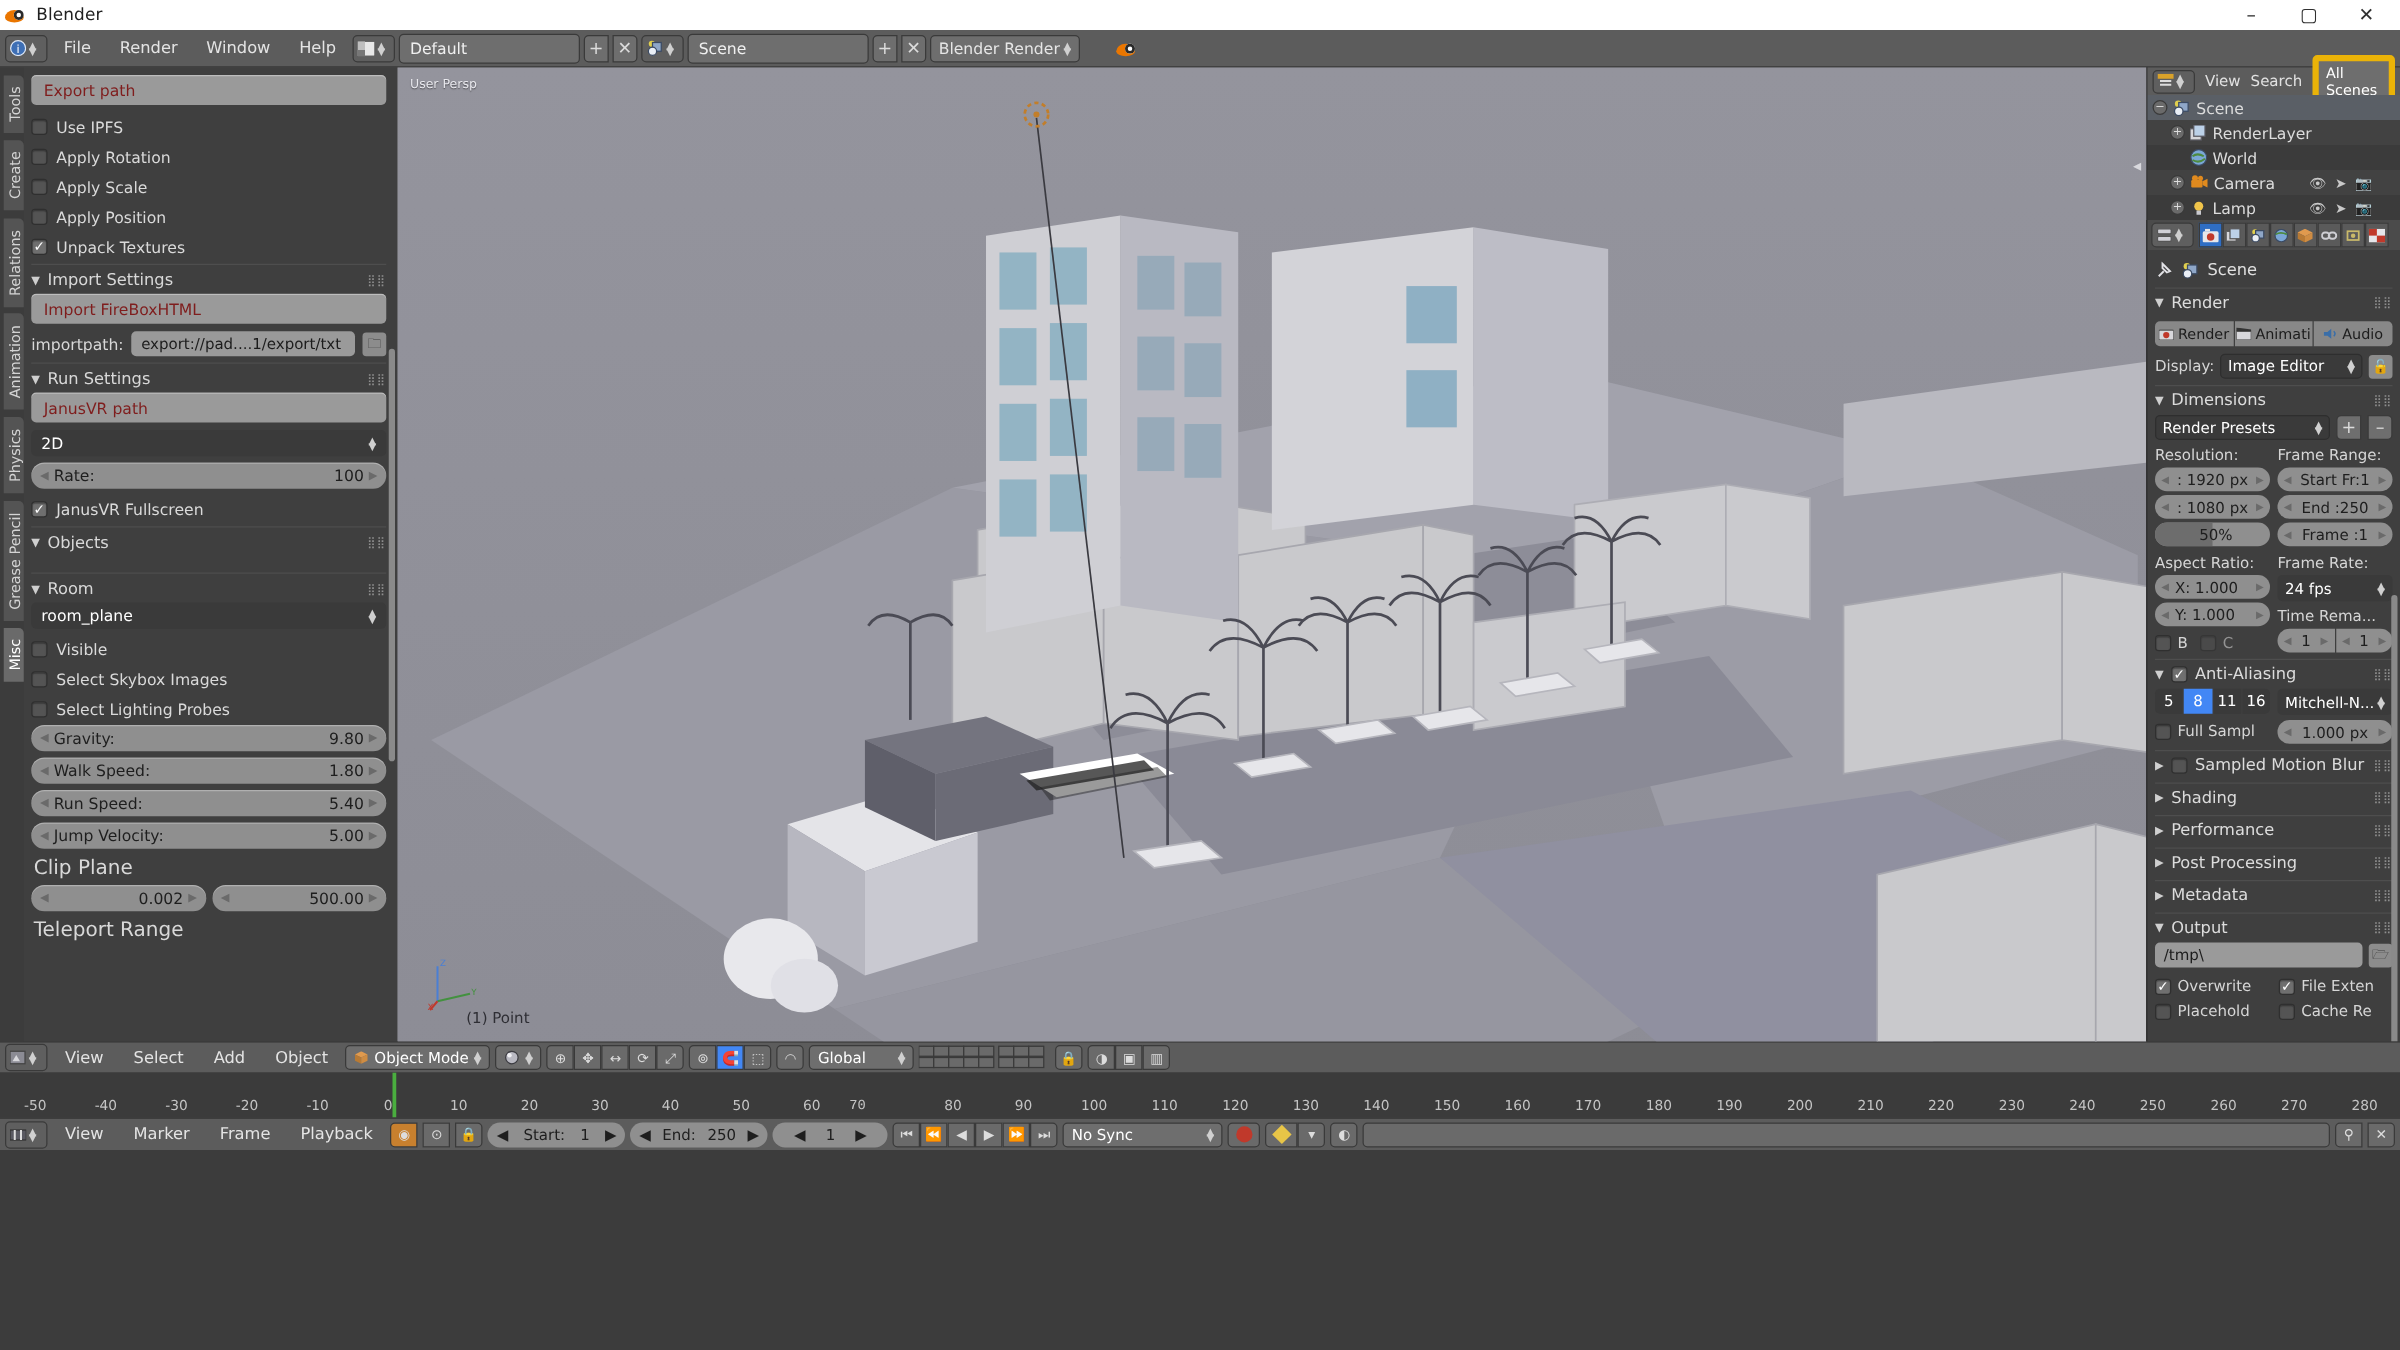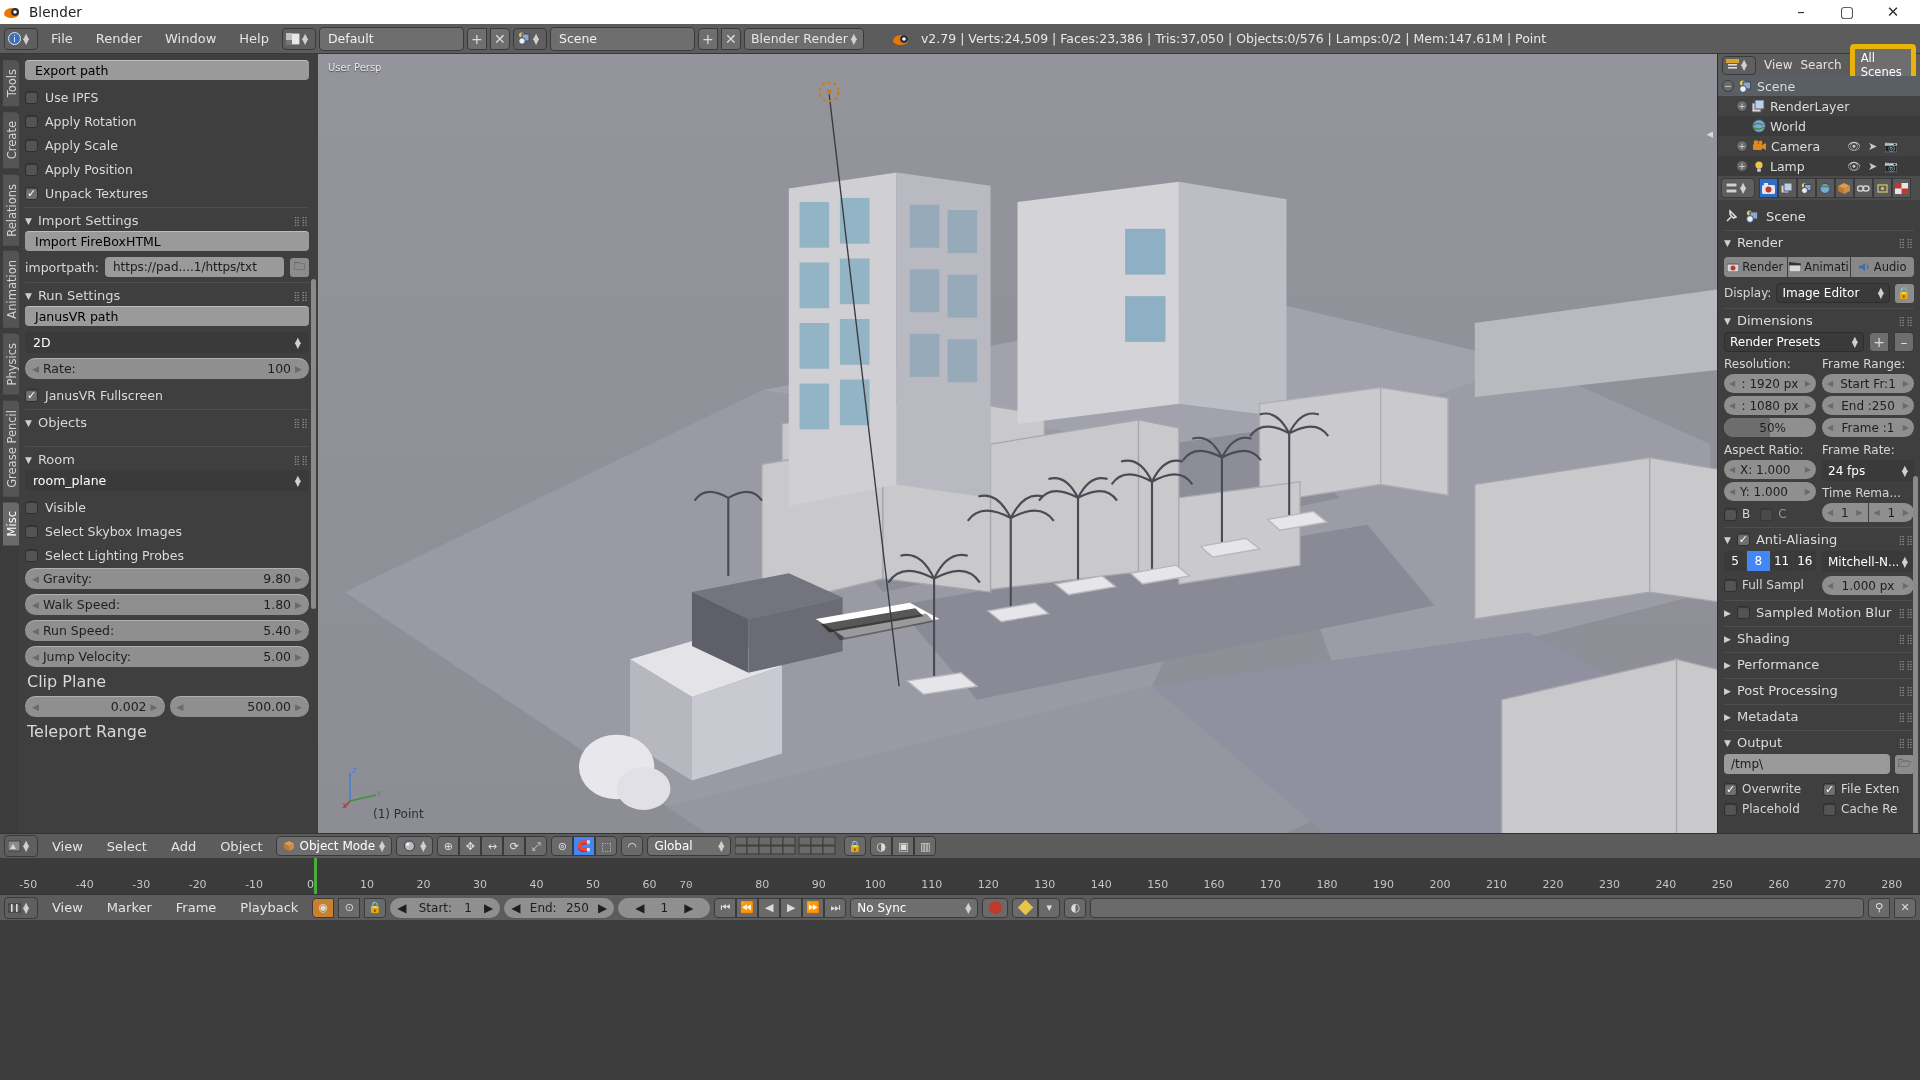--- a/index.html
+++ b/index.html
@@ -43,22 +43,22 @@
   #main { display:flex; height:779px; }
 
   
   #leftcol { width:318px; background:#3f3f3f; display:flex; position:relative; }
   #tabrail { width:19px; background:#3c3c3c; padding-top:6px; }
   .vtab { writing-mode:vertical-rl; transform:rotate(180deg); background:#545454;
     color:#d4d4d4; font-size:11.5px; padding:9px 2px; margin:0 0 6px 3px;
     border-radius:0 0 0 4px; width:16px; text-align:center; }
   .vtab.active { background:#6a6a6a; color:#fff; }
   #toolpanel { flex:1; padding:6px 9px 0 6px; overflow:hidden; position:relative; }
-  .tp-field { height:20px; background:#9a9a9a; border-radius:4px; color:#000000;
-    font-size:12.5px; display:flex; align-items:center; padding:0 10px; margin-bottom:6px;
+  .tp-field { height:20px; background:#9a9a9a; border-radius:4px; color:#7f1d1d;
+    font-size:12.5px; display:flex; align-items:center; padding:12px 10px; margin-bottom:6px;
     box-shadow:inset 0 1px 0 rgba(255,255,255,.35); }
   .chk-row { display:flex; align-items:center; gap:7px; height:22px; margin-bottom:2px; }
   .chkbox { width:13px; height:13px; border-radius:3px; background:#545454;
     border:1px solid #2f2f2f; display:flex; align-items:center; justify-content:center;
     box-shadow:inset 0 1px 1px rgba(0,0,0,.35); }
   .chkbox.on { background:#6f6f6f; }
   .chkbox.on::after { content:"✓"; font-size:11px; color:#fff; line-height:1; }
   .chk-label { font-size:12.5px; color:#dadada; }
   .sec-head { display:flex; align-items:center; gap:6px; height:24px; font-size:13px;
     color:#d8d8d8; border-top:1px solid #4e4e4e; margin-top:3px; padding-top:2px; }
@@ -251,21 +251,20 @@
 
   <div class="engine">
     <span>Blender Render</span>
     <span class="arrows">
         <span>▲</span>
         <span>▼</span>
       </span>
   </div>
 
   <span class="blender-logo" style="margin-left:26px"></span>
-  <div id="statustext">v2.79 | Verts:24,509 | Faces:23,386 | Tris:37,050 | Objects:0/576 | Lamps:0/2 | Mem:147.61M | Point</div>
 </div>
 
 <div id="main">
 
   <div id="leftcol">
     <div id="tabrail">
       <div class="vtab">Tools</div>
       <div class="vtab">Create</div>
       <div class="vtab">Relations</div>
       <div class="vtab">Animation</div>
@@ -299,21 +298,21 @@
       </div>
 
       <div class="sec-head">
         <span class="tri">▼</span>
         <span>Import Settings</span>
         <span class="dots">⣿⣿</span>
       </div>
       <div class="tp-field">Import FireBoxHTML</div>
       <div class="row-lbl">
         <span class="lbl">importpath:</span>
-        <span class="path-field">https://pad....1/https/txt</span>
+        <span class="path-field">export://pad....1/export/txt</span>
         <span class="folder-ico">🗀</span>
       </div>
 
       <div class="sec-head">
         <span class="tri">▼</span>
         <span>Run Settings</span>
         <span class="dots">⣿⣿</span>
       </div>
       <div class="tp-field">JanusVR path</div>
       <div class="dd">

